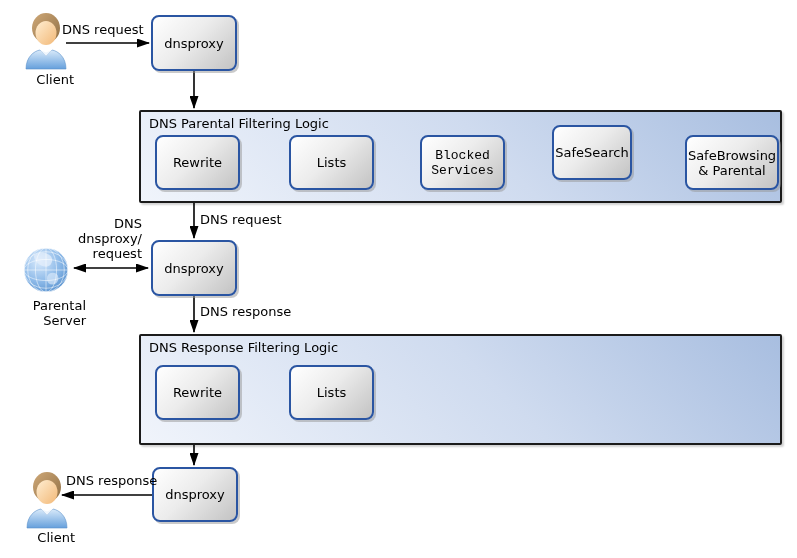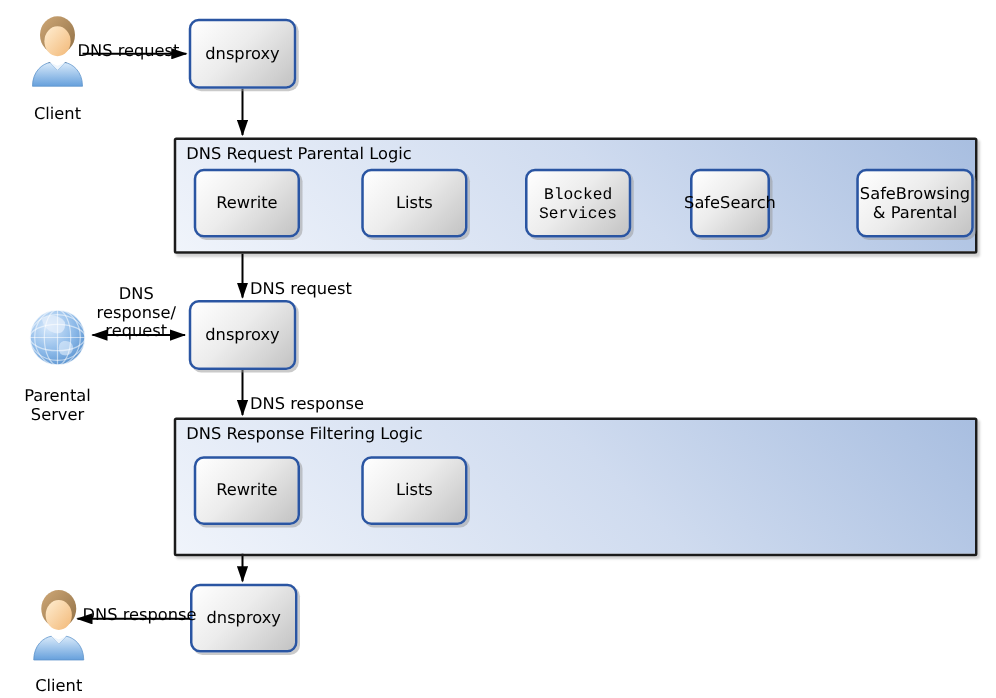--- a/index.html
+++ b/index.html
@@ -20,23 +20,23 @@
   .container-box {
     position:absolute; box-sizing:border-box;
     border:2px solid #1b1b1b; border-radius:2px;
     background:linear-gradient(45deg,#f0f4fb 0%,#cfdbef 55%,#a8bee0 100%);
     box-shadow:2px 2px 2px rgba(0,0,0,0.18);
   }
   .container-title {
     position:absolute; top:4px; left:8px; font-size:13px; white-space:nowrap;
   }
   .label {
-    position:absolute; font-size:13px; line-height:15px; white-space:nowrap;margin-top:12px;
-  }
-  .label.center { text-align:center; }
+    position:absolute; font-size:13px; line-height:15px; white-space:nowrap;
+  }
+  .label.center { text-align:right; }
   .label span { display:block; }
   .iconwrap { position:absolute; }
 </style>
 </head>
 <body>
 
 <div class="canvas">
 
   <svg class="wires">
     <defs>
@@ -88,47 +88,47 @@
   </div>
   <div class="label center" style="left:18px; top:72px; width:56px;">Client</div>
 
   <div class="node" style="left:151px; top:15px; width:86px; height:56px;">
     <span>dnsproxy</span>
   </div>
 
   <div class="label" style="left:62px; top:22px;">DNS request</div>
 
   <div class="container-box" style="left:139px; top:110px; width:643px; height:93px;">
-    <div class="container-title">DNS Request Parental Logic</div>
+    <div class="container-title">DNS Parental Filtering Logic</div>
     <div class="node" style="left:14px; top:23px; width:85px; height:55px;">
       <span>Rewrite</span>
     </div>
     <div class="node" style="left:148px; top:23px; width:85px; height:55px;">
       <span>Lists</span>
     </div>
     <div class="node" style="left:279px; top:23px; width:85px; height:55px;font-family:Liberation Mono, monospace;">
       <span>Blocked Services</span>
     </div>
-    <div class="node" style="left:411px; top:23px; width:64px; height:55px;">
+    <div class="node" style="left:411px; top:13px; width:80px; height:55px;">
       <span>SafeSearch</span>
     </div>
     <div class="node" style="left:544px; top:23px; width:94px; height:55px;">
       <span>SafeBrowsing &amp; Parental</span>
     </div>
   </div>
 
   <div class="label" style="left:200px; top:212px;">DNS request</div>
 
   <div class="node" style="left:151px; top:240px; width:86px; height:56px;">
     <span>dnsproxy</span>
   </div>
 
   <div class="label center" style="left:76px; top:216px; width:66px;">
     <span>DNS</span>
-    <span>response/</span>
+    <span>dnsproxy/</span>
     <span>request</span>
   </div>
 
   <div class="iconwrap" style="left:22px; top:246px;">
     <svg width="48" height="48" viewBox="0 0 50 50">
       <defs>
         <radialGradient id="globe1" cx="0.35" cy="0.3" r="0.85">
           <stop offset="0" stop-color="#d9eafc"></stop>
           <stop offset="0.55" stop-color="#8cb9e8"></stop>
           <stop offset="1" stop-color="#4c88c8"></stop>

